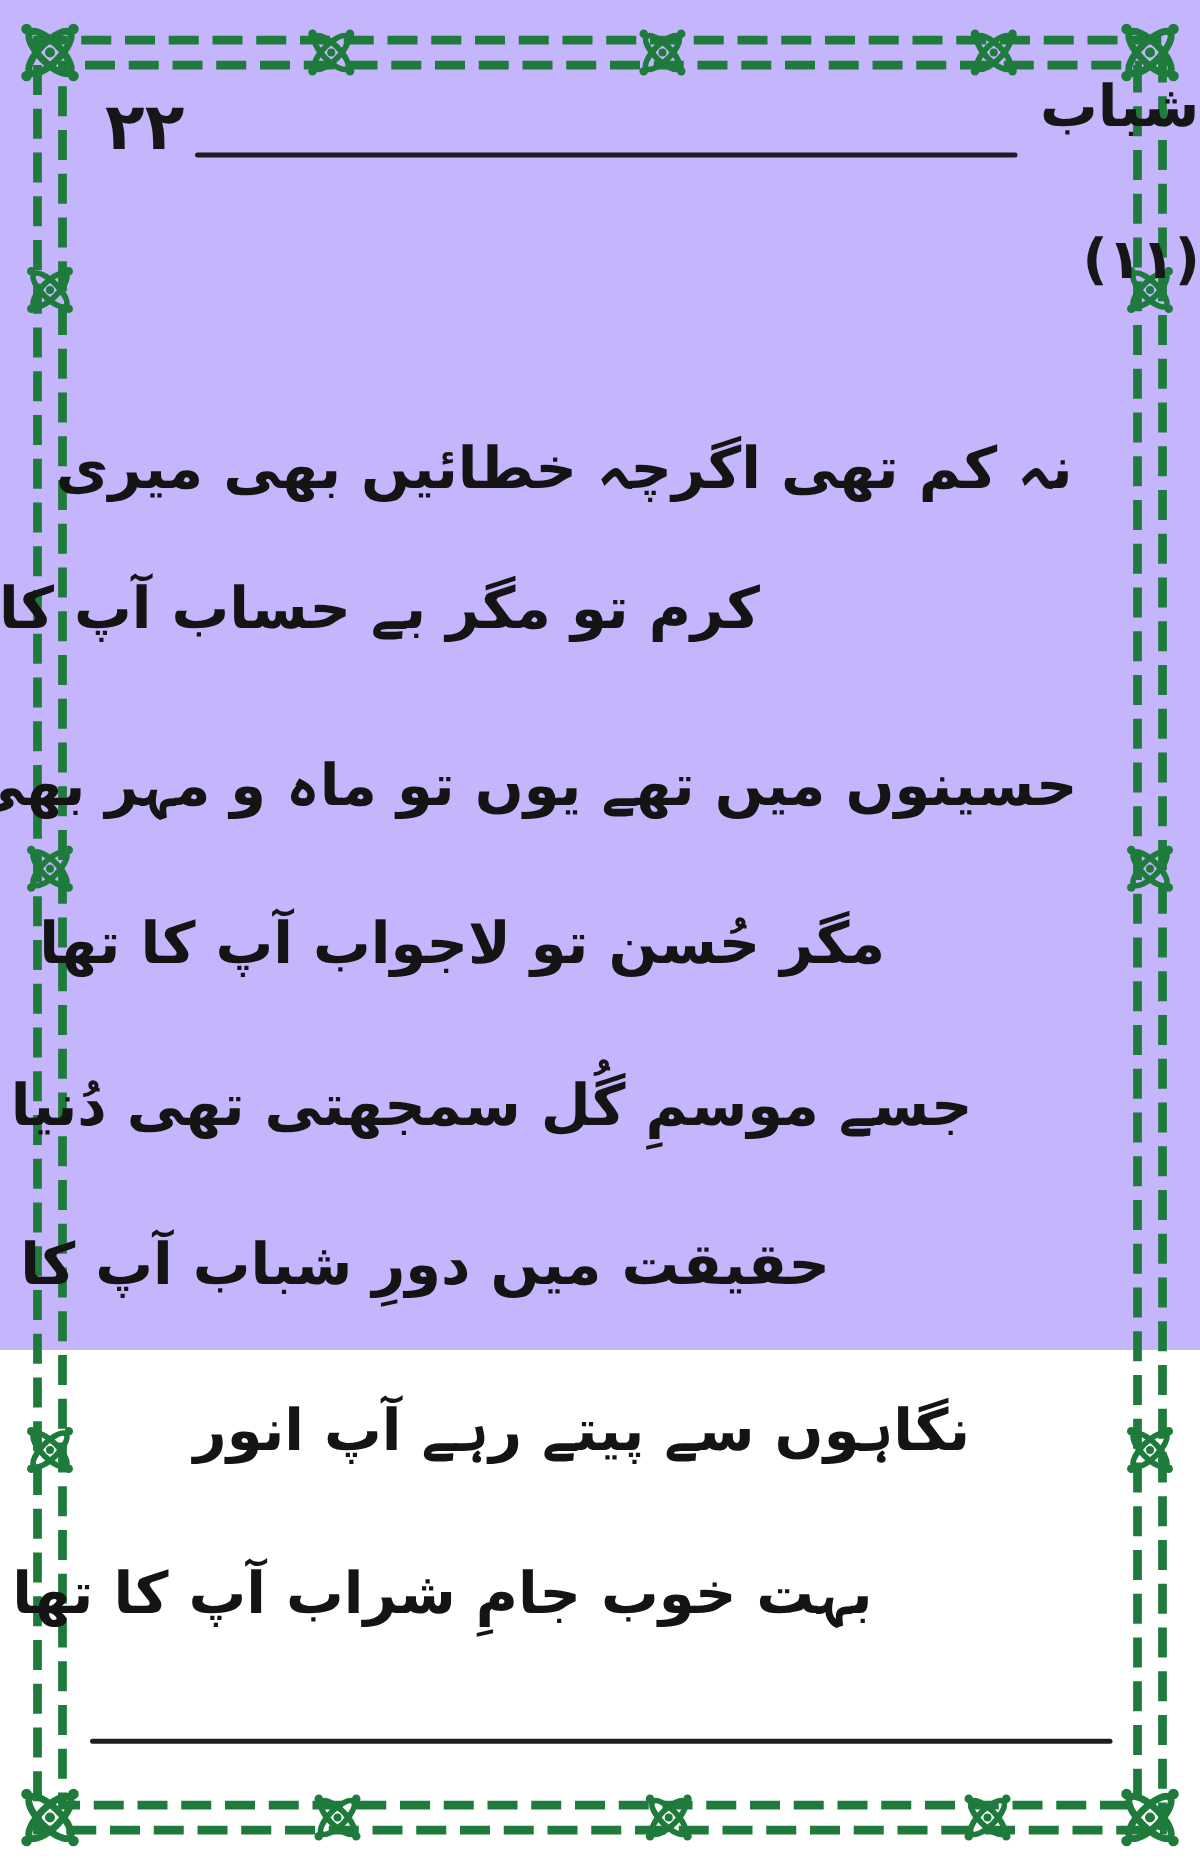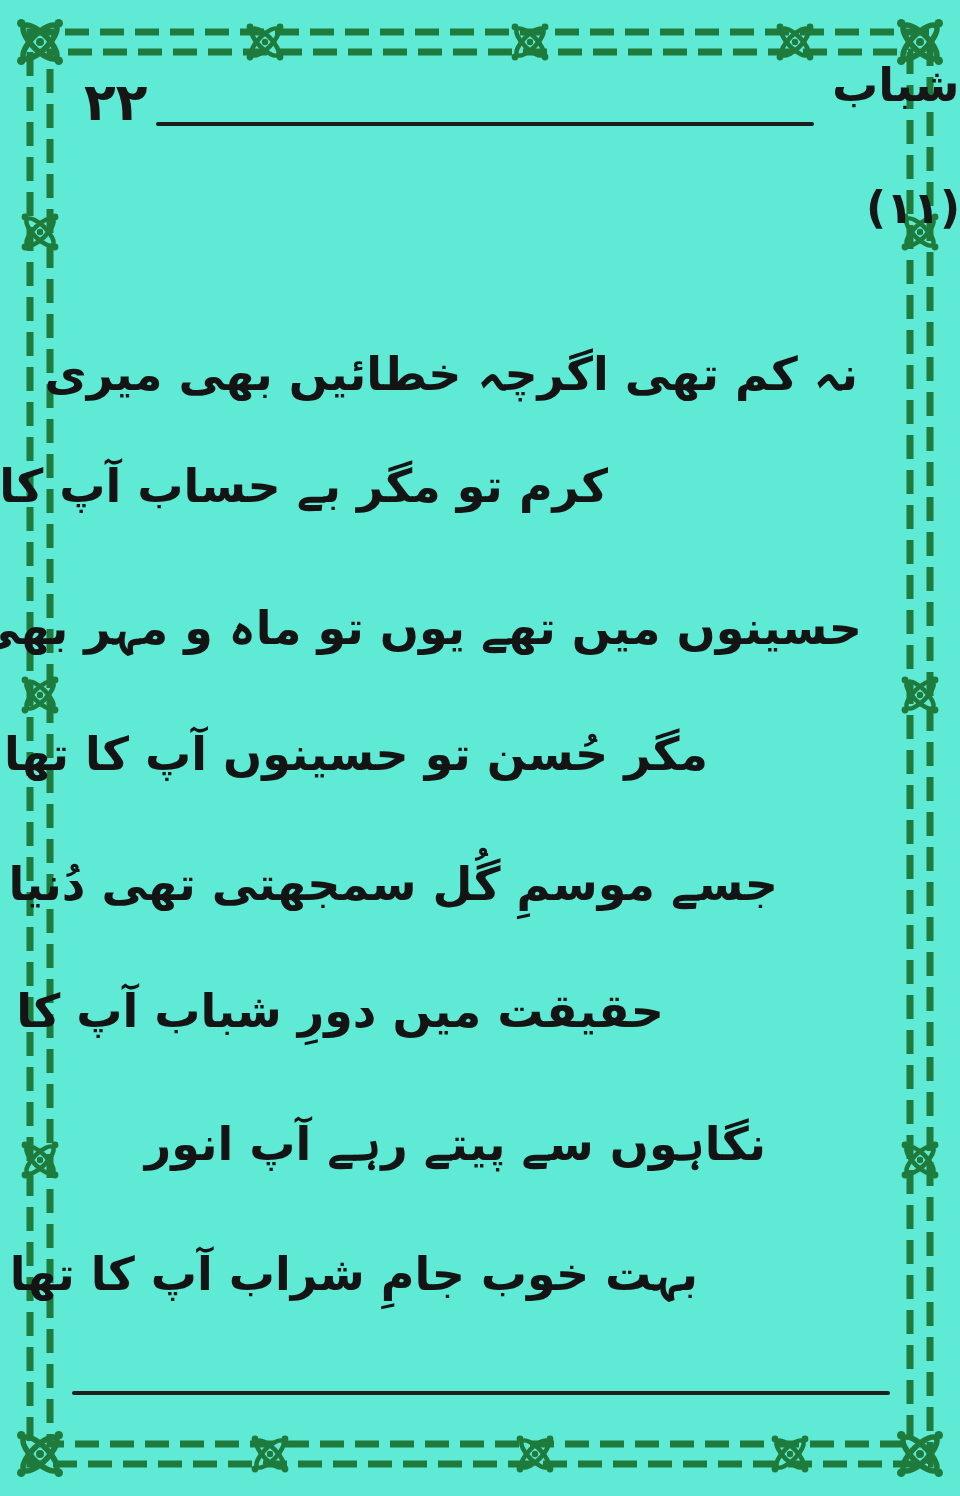--- a/index.html
+++ b/index.html
@@ -7,22 +7,22 @@
     padding: 0;
     width: 960px;
     height: 1496px;
     background: #ffffff;
     font-family: "DejaVu Sans", sans-serif;
     overflow: hidden;
   }
   .page {
     position: relative;
     width: 960px;
-    height: 1496px;
-    background: #5eead4;
+    height: 1080px;
+    background: #c4b5fd;
     color: var(--ink, #161616);
   }
   
   .frame-svg {
     position: absolute;
     inset: 0;
     width: 960px;
     height: 1496px;
     color: var(--green, #1e7b3c);
     pointer-events: none;
@@ -74,21 +74,21 @@
     font-weight: bold;
     color: #141414;
     line-height: 1.6;
   }
   .l1 { top: 338px;  right: 102px; }
   .l2 { top: 450px;  right: 352px; }
   .l3 { top: 592px;  right: 98px;  }
   .l4 { top: 718px;  right: 252px; }
   .l5 { top: 848px;  right: 182px; }
   .l6 { top: 975px;  right: 296px; }
-  .l7 { top: 1108px; right: 194px; margin-left: 39px; }
+  .l7 { top: 1108px; right: 184px; margin-left: 39px; }
   .l8 { top: 1238px; right: 262px; }
   
   .footer-rule {
     position: absolute;
     top: 1391px;
     left: 72px;
     width: 818px;
     height: 4px;
     background: #1f1f1f;
     border-radius: 2px;
@@ -141,21 +141,21 @@
   <div class="page-number">۲۲</div>
   <div class="header-rule"></div>
   <div class="header-title">شباب</div>
 
   <div class="section-marker">(۱۱)</div>
 
   <main>
     <div class="verse-line l1">نہ کم تھی اگرچہ خطائیں بھی میری</div>
     <div class="verse-line l2">کرم تو مگر بے حساب آپ کا تھا</div>
     <div class="verse-line l3">حسینوں میں تھے یوں تو ماہ و مہر بھی</div>
-    <div class="verse-line l4">مگر حُسن تو حسینوں آپ کا تھا</div>
+    <div class="verse-line l4">مگر حُسن تو لاجواب آپ کا تھا</div>
     <div class="verse-line l5">جسے موسمِ گُل سمجھتی تھی دُنیا</div>
     <div class="verse-line l6">حقیقت میں دورِ شباب آپ کا تھا</div>
     <div class="verse-line l7">نگاہوں سے پیتے رہے آپ انور</div>
     <div class="verse-line l8">بہت خوب جامِ شراب آپ کا تھا</div>
   </main>
 
   <div class="footer-rule"></div>
 </div>
 
 </body></html>

